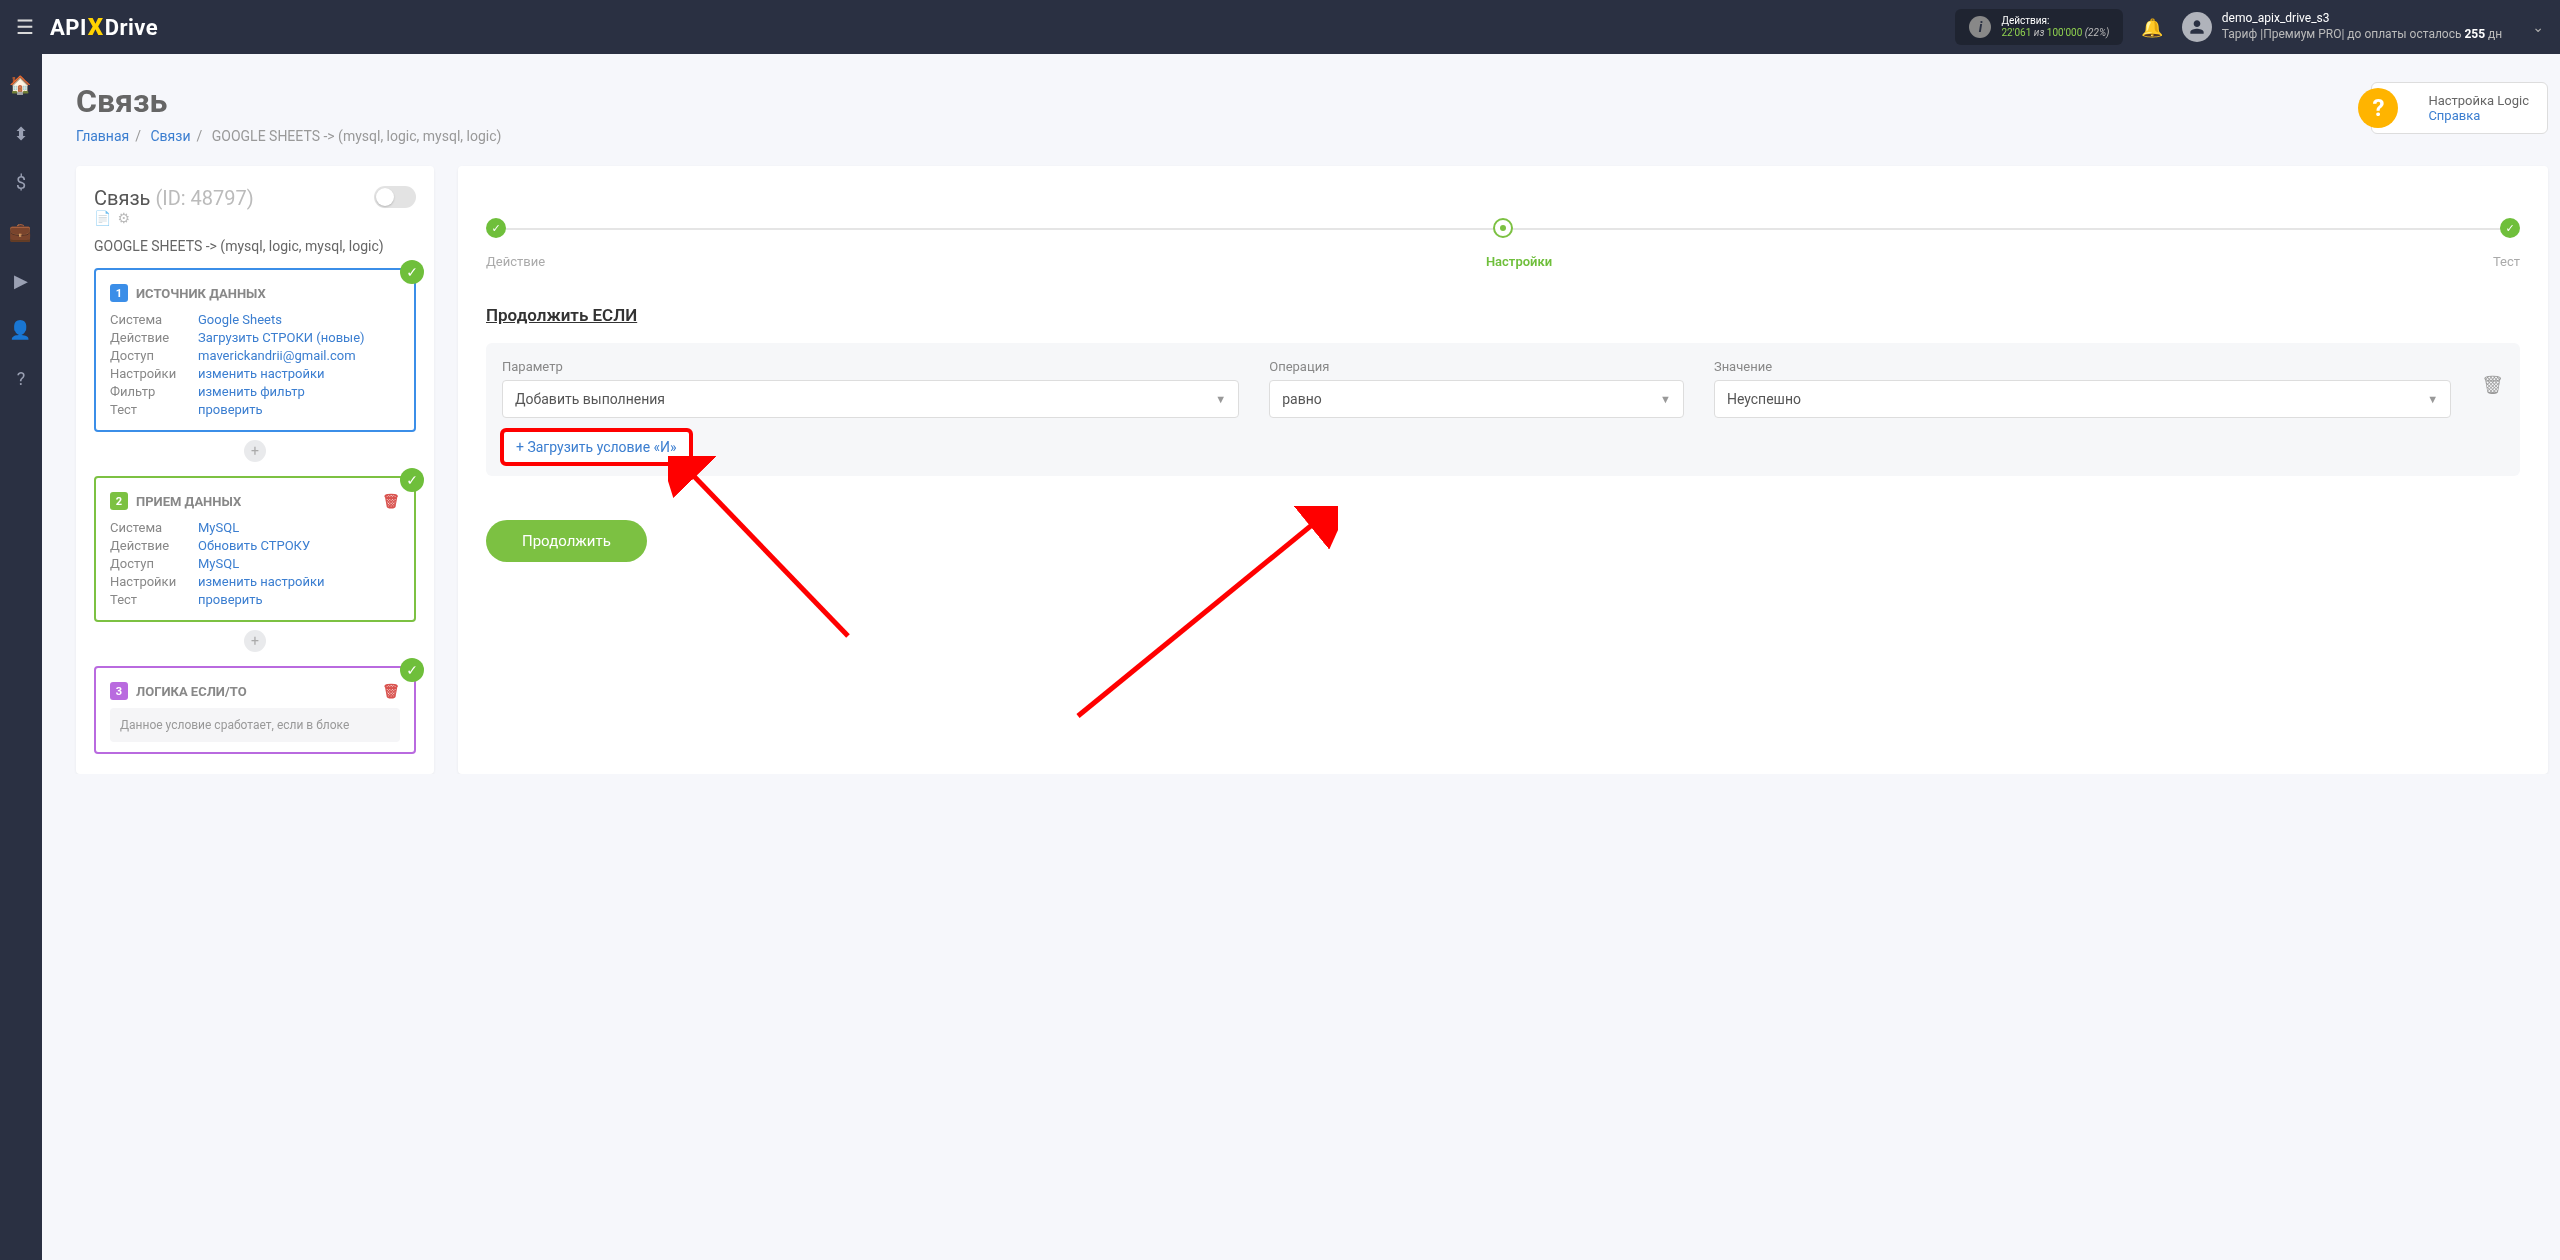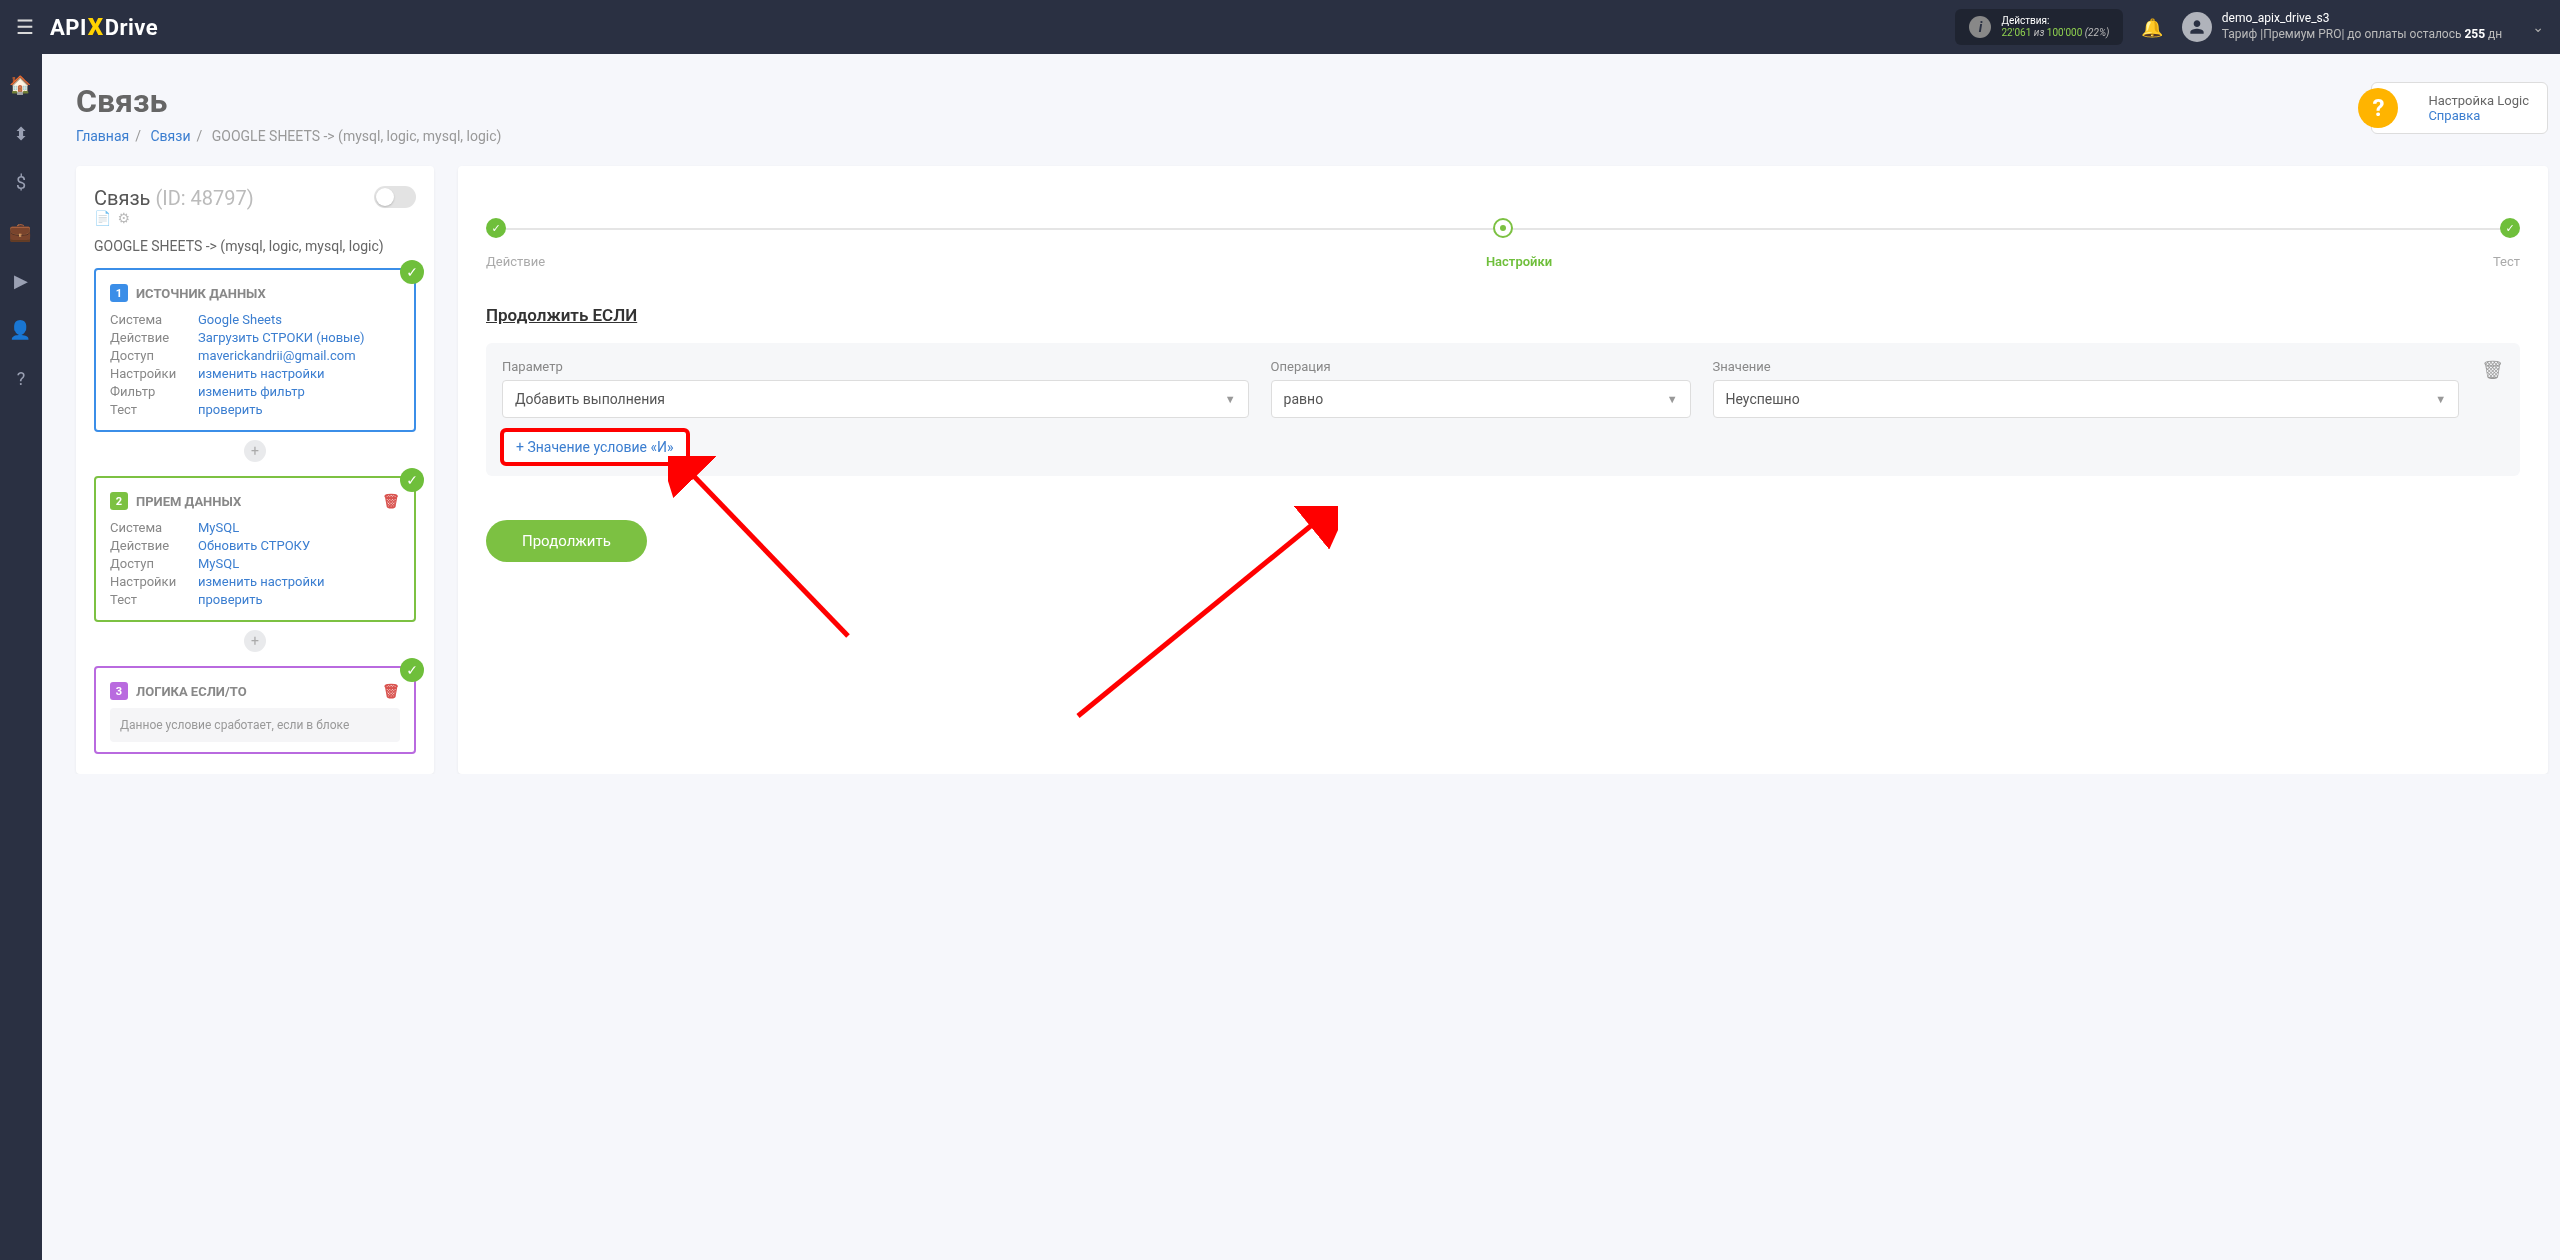--- a/index.html
+++ b/index.html
@@ -68,21 +68,21 @@
 .step{position:relative;z-index:1;display:flex;flex-direction:column;align-items:center}
 .step .dot{width:20px;height:20px;border-radius:50%;display:flex;align-items:center;justify-content:center;font-size:11px;color:#fff}
 .step .dot.done{background:#6fbf3b}
 .step .dot.cur{background:#fff;border:2px solid #7cc142}
 .step .dot.cur::after{content:"";width:6px;height:6px;background:#7cc142;border-radius:50%}
 .step-lbl{margin-top:8px;font-size:13px;color:#aaa}
 .step-lbl.act{color:#6fbf3b;font-weight:600}
 .spacer{flex:1}
 .sec-title{margin-top:36px;font-size:17px;font-weight:600;text-decoration:underline;color:#333}
 .cond-box{background:#f6f7f9;border-radius:6px;padding:16px 16px 12px;margin-top:18px;position:relative}
-.cond-row{display:flex;gap:22px;align-items:flex-start}
+.cond-row{display:flex;gap:30px;align-items:center}
 .fld{display:flex;flex-direction:column;gap:6px}
 .fld .flbl{font-size:13px;color:#888}
 .sel{background:#fff;border:1px solid #ddd;border-radius:4px;height:38px;display:flex;align-items:center;justify-content:space-between;padding:0 12px;color:#555;font-size:14px}
 .sel .arr{color:#999;font-size:11px}
 .del{color:#999;font-size:18px;cursor:pointer;margin-bottom:8px}
 .add-and{margin-top:12px;display:inline-block;border:2px solid #c7ebcf;border-radius:4px;background:#fff;padding:7px 12px;color:#3b7ed0;font-size:14px;cursor:pointer}
 .add-or{float:right;margin-top:14px;color:#3b7ed0;font-size:14px;cursor:pointer}
 .btn-cont{background:#7cc142;color:#fff;border:none;border-radius:22px;padding:12px 36px;font-size:15px;margin-top:44px;cursor:pointer}
 .hl-red{outline:4px solid red;outline-offset:-2px}
 .arrow-svg{position:absolute;pointer-events:none}
@@ -290,21 +290,21 @@
           </div>
           <div class="fld" style="flex:1.6">
             <span class="flbl">Значение</span>
             <div class="sel">
                 <span>Неуспешно</span>
                 <span class="arr">▼</span>
               </div>
           </div>
           <span class="del">🗑</span>
         </div>
-        <span class="add-and hl-red">+ Значение условие «И»</span>
+        <span class="add-and hl-red">+ Загрузить условие «И»</span>
       </div>
 
       <button class="btn-cont">Продолжить</button>
 
       <svg class="arrow-svg" style="left:210px;top:290px" width="220" height="200">
         <defs>
             <marker id="ah1" markerWidth="12" markerHeight="12" refX="2" refY="6" orient="auto">
               <path d="M0,0 L12,6 L0,12 z" fill="red"></path>
             </marker>
           </defs>

